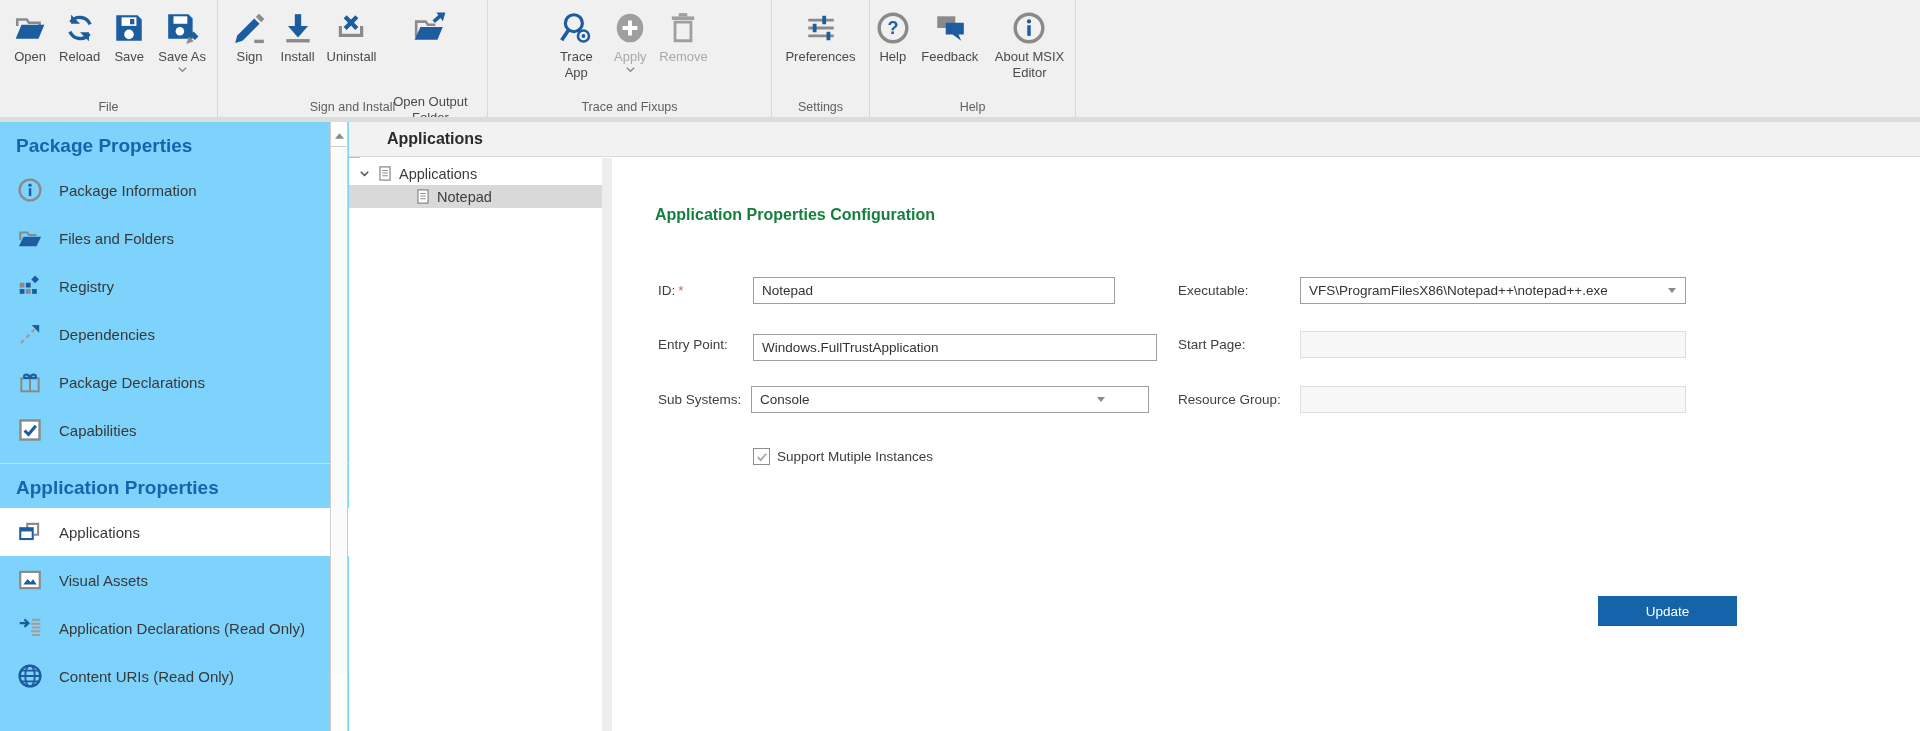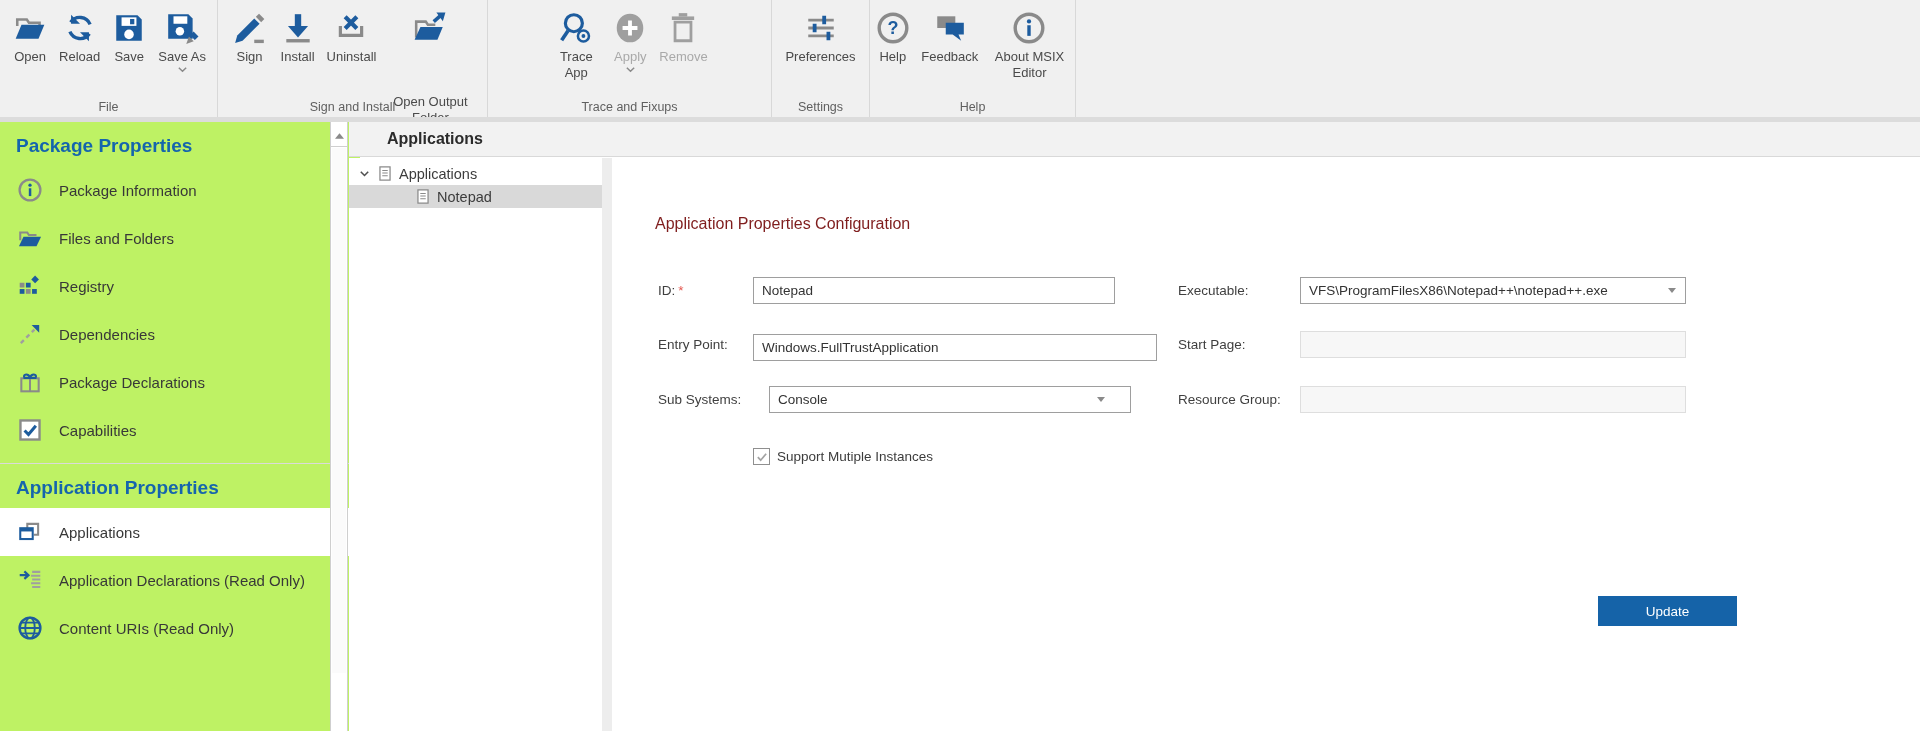--- a/index.html
+++ b/index.html
@@ -19,21 +19,21 @@
   .rib-btn.disabled { cursor:default; }
   .rib-btn.disabled .rb-label { color:#a9a9a9; }
   .rib-caret { margin-top:1px; height:7px; display:flex; }
   .rib-caret svg { width:11px; height:7px; }
   .w88 .rb-label { max-width:88px;margin-top:47px; }
   .w126 .rb-label { max-width:128px; }
   .w84 .rb-label { max-width:84px; }
   .w50 .rb-label { max-width:50px; }
 
   
-  .sidebar { position:absolute; left:0; top:122px; width:360px; height:609px; background:#bef264; overflow:hidden; }
+  .sidebar { position:absolute; left:0; top:122px; width:360px; height:609px; background:#7dd3fc; overflow:hidden; }
   .sb-heading { margin:13px 0 9px 16px; font-size:19px; font-weight:bold; color:#1565ad; }
   .sb-item { height:48px; display:flex; align-items:center; padding-left:16px; cursor:pointer; }
   .sb-item .icon { width:27px; height:27px; flex:0 0 27px; display:flex; align-items:center; justify-content:center; }
   .sb-item .icon svg { width:26px; height:26px; }
   .sb-item .sb-label { margin-left:16px; font-size:15px; color:#383838; white-space:nowrap; }
   .sb-item.selected { background:#ffffff; }
   .sb-divider { border-top:1px solid #dadada; margin:9px 0 0 0; }
 
   .sidebar-scrollbar { position:absolute; left:330px; top:122px; width:18px; height:609px; background:#fff; border-left:1px solid #cfcfcf; border-right:1px solid #cfcfcf; }
   .sb-arrow { height:25px; border-bottom:1px solid #cfcfcf; display:flex; align-items:center; justify-content:center; cursor:pointer; }
@@ -51,21 +51,21 @@
   .tree-row .doc-icon { display:flex; margin-left:5px; }
   .tree-row .doc-icon svg { width:14px; height:17px; }
   .tree-row .tr-label { margin-left:7px; }
   .tree-row.child { padding-left:0; }
   .tree-row.child .doc-icon { margin-left:67px; }
   .tree-row.selected { background:#d9d9d9; }
 
   .splitter { position:absolute; left:602px; top:158px; width:10px; height:573px; background:#ededed; cursor:col-resize; }
 
   .form-area { position:absolute; left:612px; top:157px; width:1308px; height:574px; background:#fff; }
-  .form-title { position:absolute; left:43px; top:58px; font-size:16px; font-weight:normal; color:#7f1d1d; }
+  .form-title { position:absolute; left:43px; top:49px; font-size:16px; font-weight:bold; color:#15803d; }
   .flabel { position:absolute; font-size:13.5px; color:#3f3f3f; height:27px; line-height:27px; white-space:nowrap; }
   .req { color:#e4574f; margin-left:3px; }
   .tb { position:absolute; height:27px; border:1px solid #9e9e9e; background:#fff; font-family:inherit; font-size:13.5px; color:#333; padding:0 8px; }
   .tb.combo { }
   .tb:disabled { background:#f7f7f7; border-color:#dedede; }
   .combo-arrow { position:absolute; width:0; height:0; border-left:4px solid transparent; border-right:4px solid transparent; border-top:5px solid #8a8a8a; cursor:pointer; }
   .chk { position:absolute; display:flex; align-items:center; cursor:default; }
   .chk .box { width:17px; height:17px; border:1px solid #8f8f8f; background:#fff; display:flex; align-items:center; justify-content:center; }
   .chk .box svg { width:12px; height:10px; }
   .chk .chk-label { margin-left:7px; font-size:13.5px; color:#3c3c3c; }
@@ -324,20 +324,29 @@
           <svg viewBox="0 0 24 24" fill="none">
             <path d="M9.5 8.5 V4.5 h10 v10 h-4" stroke="#8a8a8a" stroke-width="1.9"></path>
             <rect x="3" y="8.5" width="11.5" height="10" stroke="#1d5c9e" stroke-width="1.9" fill="#fff"></rect>
             <rect x="3" y="8.5" width="11.5" height="3" fill="#1d5c9e"></rect>
           </svg>
         </span>
         <span class="sb-label">Applications</span>
       </div>
       <div class="sb-item">
         <span class="icon">
+          <svg viewBox="0 0 24 24">
+            <rect x="3" y="4.5" width="18" height="15" fill="#fff" stroke="#8a8a8a" stroke-width="2"></rect>
+            <path d="M5.8 16.2 l4 -5.2 2.8 3 2.2 -2.6 3.4 4.8 z" fill="#1d5c9e"></path>
+          </svg>
+        </span>
+        <span class="sb-label">Visual Assets</span>
+      </div>
+      <div class="sb-item">
+        <span class="icon">
           <svg viewBox="0 0 24 24" fill="none">
             <path d="M2.5 7.5 h7 M6.8 4 l3.8 3.5 L6.8 11" stroke="#1d5c9e" stroke-width="2"></path>
             <path d="M14 4.5 h7.5 M13 8 h8.5 M14 11.5 h7.5 M13 15 h8.5 M14 18.5 h7.5" stroke="#9f9f9f" stroke-width="1.9"></path>
           </svg>
         </span>
         <span class="sb-label">Application Declarations (Read Only)</span>
       </div>
       <div class="sb-item">
         <span class="icon">
           <svg viewBox="0 0 24 24" fill="none" stroke="#1d5c9e">
@@ -401,21 +410,21 @@
     <input class="tb combo" style="left: 688px; top: 120px; width: 386px;" value="VFS\ProgramFilesX86\Notepad++\notepad++.exe">
     <span class="combo-arrow" style="left:1056px;top:131px"></span>
 
     <label class="flabel" style="left:46px;top:174px">Entry Point:</label>
     <input class="tb" style="left: 141px; top: 177px; width: 404px;" value="Windows.FullTrustApplication">
 
     <label class="flabel" style="left:566px;top:174px">Start Page:</label>
     <input class="tb" style="left: 688px; top: 174px; width: 386px;" disabled="">
 
     <label class="flabel" style="left:46px;top:229px">Sub Systems:</label>
-    <input class="tb combo" style="left: 157px; top: 229px; width: 362px;" value="Console">
+    <input class="tb combo" style="left: 139px; top: 229px; width: 398px;" value="Console">
     <span class="combo-arrow" style="left:485px;top:240px"></span>
 
     <label class="flabel" style="left:566px;top:229px">Resource Group:</label>
     <input class="tb" style="left: 688px; top: 229px; width: 386px;" disabled="">
 
     <div class="chk" style="left:141px;top:291px">
       <span class="box" aria-checked="true">
         <span><svg viewBox="0 0 14 12" fill="none">
               <path d="M2 6.2 l3.4 3.6 L12 2" stroke="#a3a3a3" stroke-width="2"></path>
             </svg></span>

